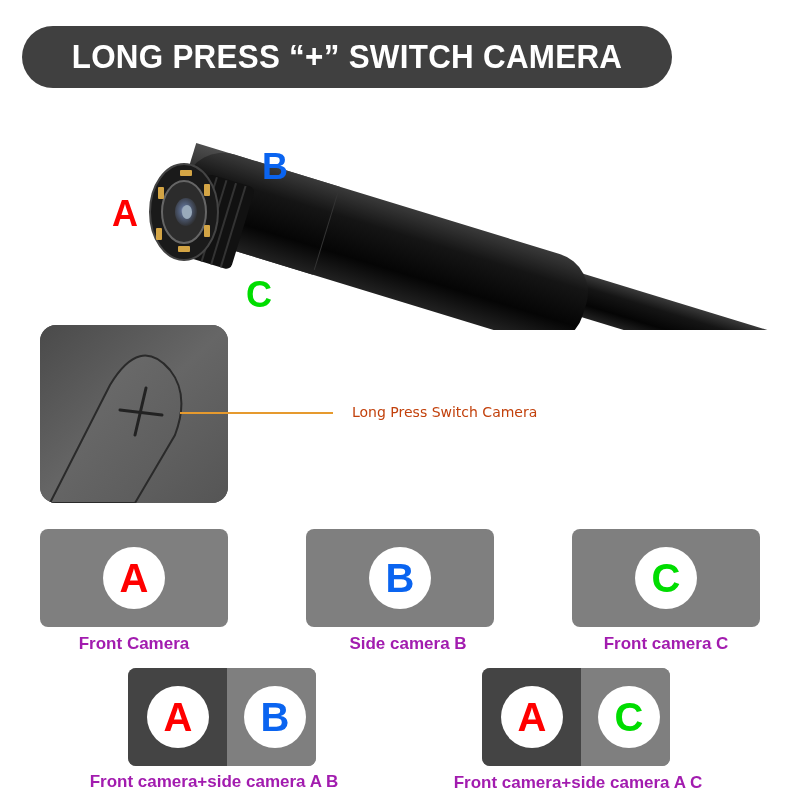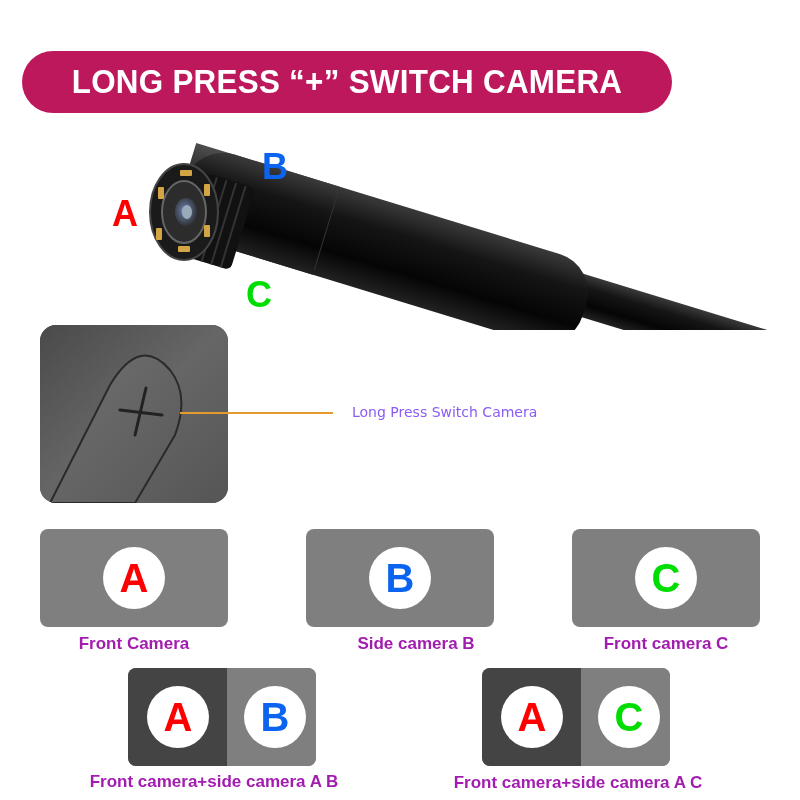--- a/index.html
+++ b/index.html
@@ -1,28 +1,28 @@
 <!DOCTYPE html>
 <html><head>
 <meta charset="utf-8">
 <style>
   html, body { margin:0; padding:0; }
   body { width:800px; height:800px; background:#ffffff; position:relative; overflow:hidden;
          font-family:"Liberation Sans", "DejaVu Sans", sans-serif; }
-  .banner { position:absolute; left:22px; top:26px; width:650px; height:62px; background:#be185d;
-            border-radius:31px;margin-top:25px; }
+  .banner { position:absolute; left:22px; top:26px; width:650px; height:62px; background:#404040;
+            border-radius:31px; }
   .banner-text { position:absolute; left:0; right:0; top:0; line-height:62px; text-align:center;
                  color:#fff; font-weight:bold; font-size:33px; letter-spacing:0.3px;
                  transform:scaleX(0.95); transform-origin:center; white-space:nowrap; }
   .scene { position:absolute; left:0; top:100px; width:800px; height:230px; }
   .label-letter { position:absolute; font-weight:bold; font-size:36px; line-height:36px; }
   .photo { position:absolute; left:40px; top:325px; width:188px; height:178px; border-radius:16px;
            overflow:hidden; background:#5a5a5a; }
   .callout-line { position:absolute; left:180px; top:412px; width:153px; height:2px; background:#e69a2e; }
-  .callout-text { position:absolute; left:352px; top:404px; font-size:14px; color:#8b5cf6; font-family:"DejaVu Sans", sans-serif; }
+  .callout-text { position:absolute; left:352px; top:404px; font-size:14px; color:#c2410c; font-family:"DejaVu Sans", sans-serif; }
   .card { position:absolute; width:188px; height:98px; border-radius:8px; background:#7f7f7f; overflow:hidden; }
   .card .half-dark { position:absolute; left:0; top:0; width:99px; height:100%; background:#444444; }
   .card .half-light { position:absolute; left:99px; top:0; width:89px; height:100%; background:#7f7f7f; }
   .circle { position:absolute; width:62px; height:62px; border-radius:50%; background:#fff;
             text-align:center; line-height:62px; font-weight:bold; font-size:40px; }
   .card-label { position:absolute; font-weight:bold; font-size:17px; color:#a21caf; text-align:center; white-space:nowrap; }
 </style>
 </head>
 <body>
 
@@ -108,21 +108,21 @@
 <div class="callout-text">Long Press Switch Camera</div>
 
 <div class="card" style="left:40px;top:529px;">
   <div class="circle" style="left:63px;top:18px;color:#ff0000;">A</div>
 </div>
 <div class="card-label" style="left:40px;width:188px;top:634px;">Front Camera</div>
 
 <div class="card" style="left:306px;top:529px;">
   <div class="circle" style="left:63px;top:18px;color:#0a64f0;">B</div>
 </div>
-<div class="card-label" style="left:322px;width:188px;top:634px;">Side camera B</div>
+<div class="card-label" style="left:314px;width:188px;top:634px;">Side camera B</div>
 
 <div class="card" style="left:572px;top:529px;">
   <div class="circle" style="left:63px;top:18px;color:#00dd00;">C</div>
 </div>
 <div class="card-label" style="left:572px;width:188px;top:634px;">Front camera C</div>
 
 <div class="card" style="left:128px;top:668px;">
   <div class="half-dark"></div>
   <div class="half-light"></div>
   <div class="circle" style="left:19px;top:18px;color:#ff0000;">A</div>

